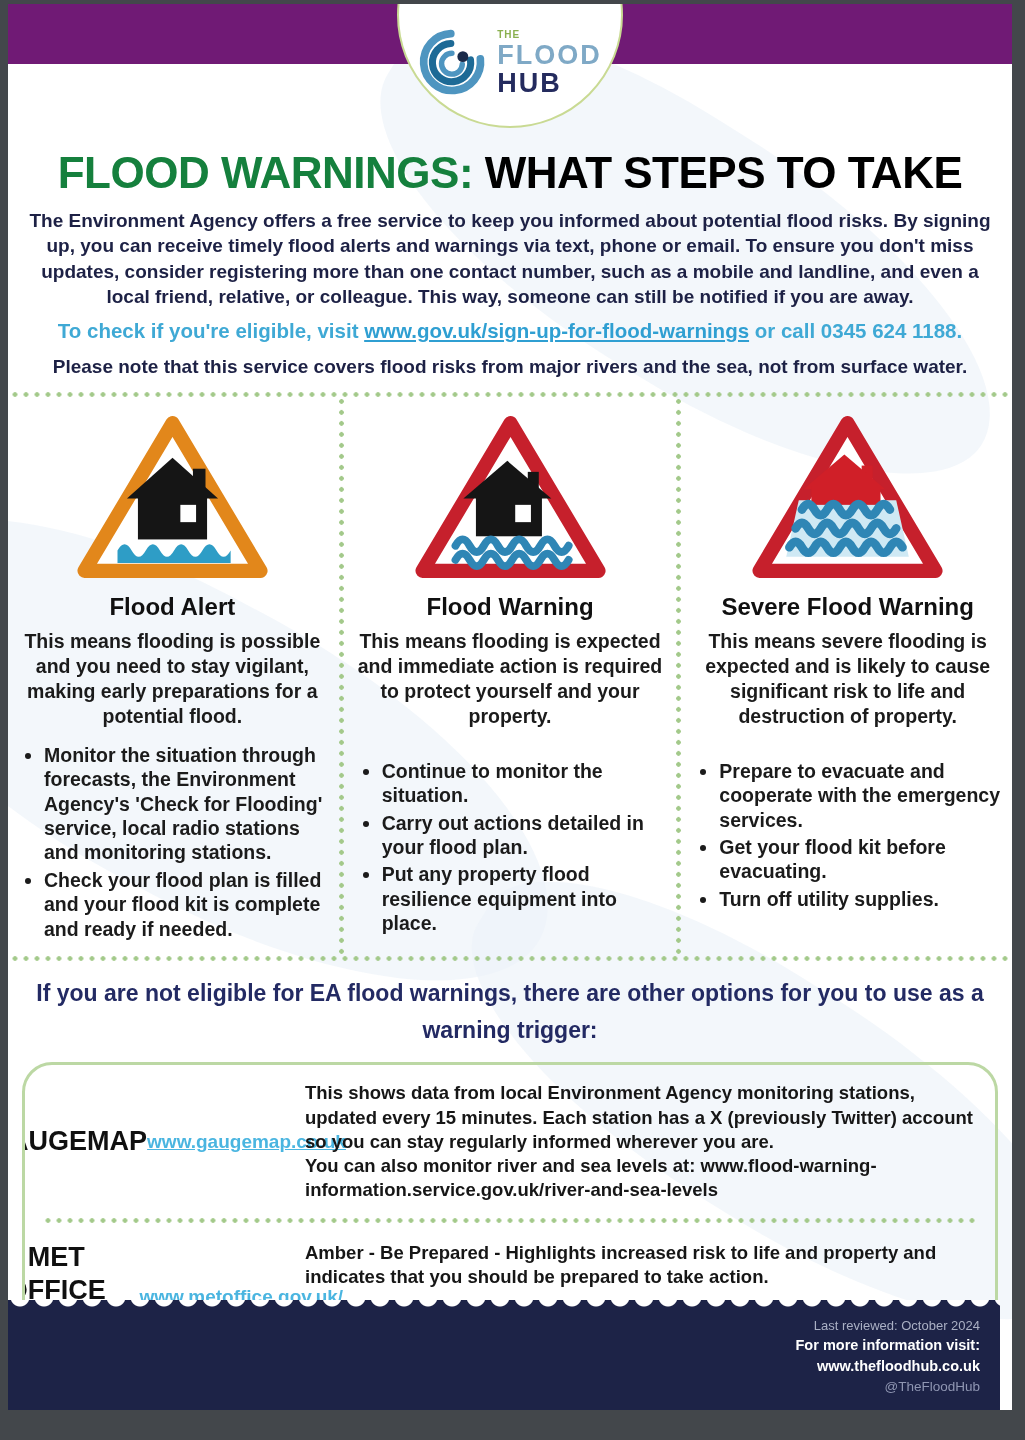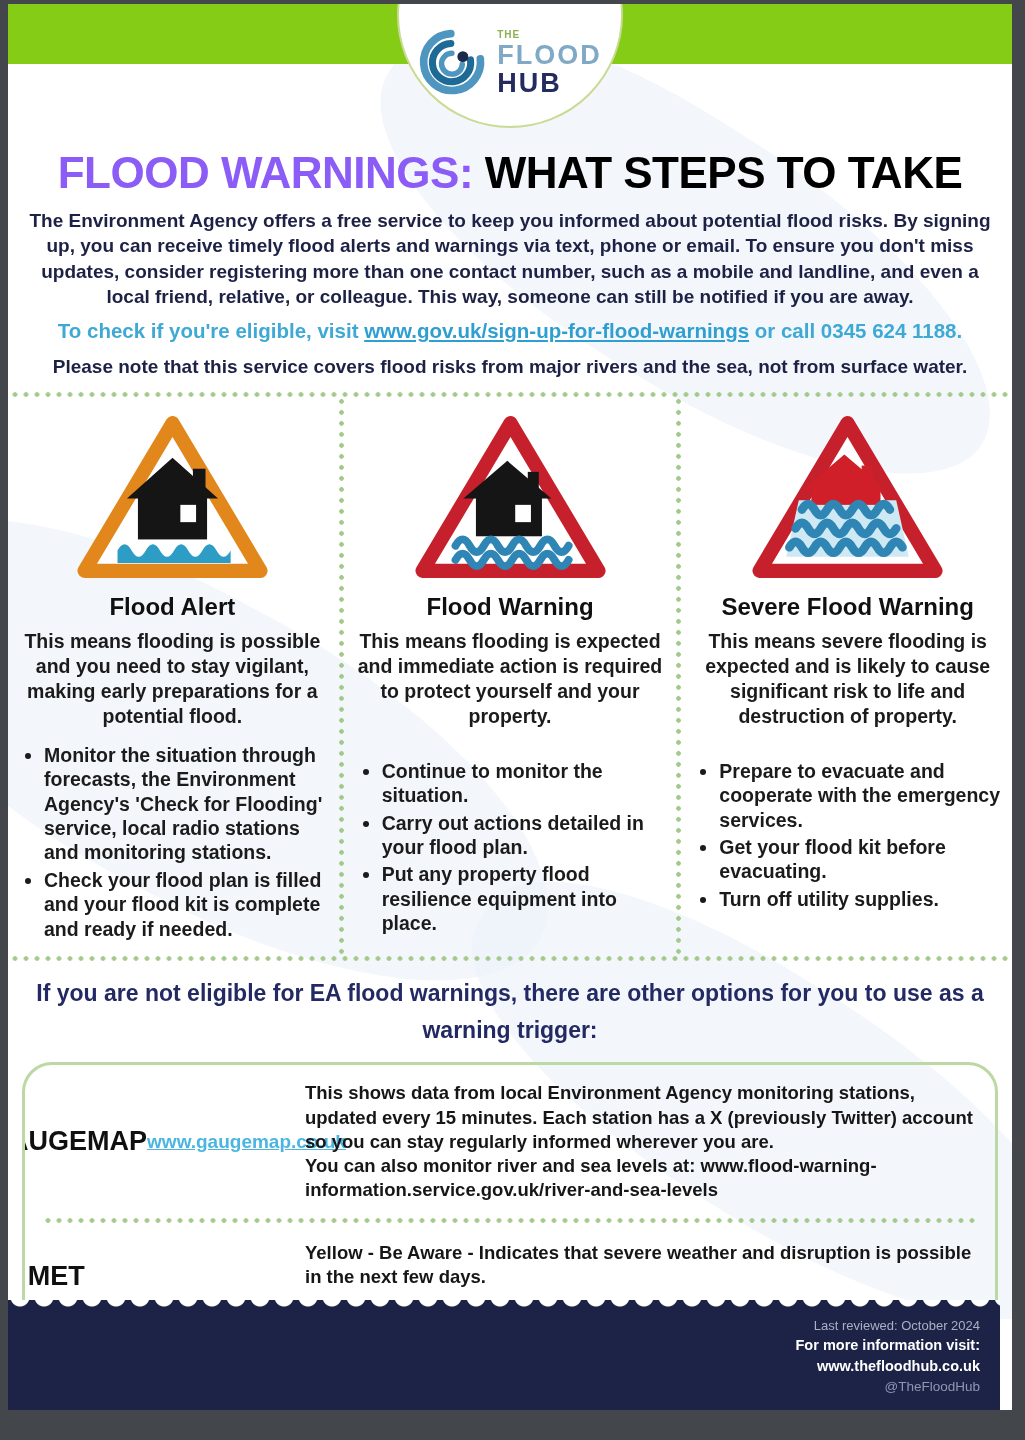--- a/index.html
+++ b/index.html
@@ -13,34 +13,34 @@
     position:absolute;left:8px;top:4px;width:1004px;height:1406px;
     background:#ffffff;overflow:hidden;
   }
   
   .swoosh{position:absolute;background:#edf3f9;opacity:.65;border-radius:45% 55% 50% 50%;transform:rotate(32deg);z-index:0;}
   .sw1{width:700px;height:260px;left:330px;top:120px;}
   .sw2{width:760px;height:300px;left:-180px;top:600px;transform:rotate(28deg);}
   .sw3{width:700px;height:240px;left:420px;top:980px;}
   .content{position:relative;z-index:1;}
 
-  .header-bar{height:60px;background:#84cc16;position:relative;}
+  .header-bar{height:60px;background:#701a75;position:relative;}
   .logo-circle{
     position:absolute;left:50%;top:-102px;transform:translateX(-50%);
     width:222px;height:222px;border-radius:50%;
     background:#ffffff;border:2px solid #c9da93;z-index:3;
   }
   .logo-row{position:absolute;bottom:26px;left:0;right:0;display:flex;justify-content:center;align-items:center;gap:9px;}
   .logo-text{display:flex;flex-direction:column;line-height:1;}
   .logo-the{font-size:10px;font-weight:700;color:#8ab04f;letter-spacing:1px;margin-bottom:2px;}
   .logo-flood{font-size:27px;font-weight:600;color:#7fa9c6;letter-spacing:2px;}
   .logo-hub{font-size:27px;font-weight:800;color:#242b5e;letter-spacing:2px;margin-top:1px;}
 
   .title{margin:84px 10px 0;text-align:center;font-size:44px;font-weight:800;letter-spacing:-0.5px;white-space:nowrap;}
-  .title .t1{color:#8b5cf6;}
+  .title .t1{color:#15803d;}
   .title .t2{color:#000000;margin-top:19px;}
 
   .intro{margin:10px 16px 0;text-align:center;font-size:19px;font-weight:600;color:#1d2145;line-height:1.33;}
   .eligible{margin:10px 14px 0;text-align:center;font-size:20.5px;font-weight:600;color:#3fa9d5;}
   .eligible a{color:#2f9fd2;font-weight:800;text-decoration:underline;}
   .eligible .phone{font-weight:800;}
   .note{margin:13px 16px 0;text-align:center;font-size:19px;font-weight:700;color:#1d2145;}
 
   .dots-h{height:9px;background-image:radial-gradient(circle,#a3c98a 2px,rgba(0,0,0,0) 2.6px);background-size:11px 9px;background-repeat:repeat-x;background-position:center;}
   .dots-v{width:9px;background-image:radial-gradient(circle,#a3c98a 2px,rgba(0,0,0,0) 2.6px);background-size:9px 11px;background-repeat:repeat-y;background-position:center;flex:none;}
@@ -204,21 +204,20 @@
       </div>
 
       <div class="dots-h box-divider"></div>
 
       <div class="opt-row">
         <div class="opt-left">
           <div class="opt-name">MET OFFICE WEATHER WARNINGS</div>
           <a href="#" class="opt-url"><span>www.metoffice.gov.uk/</span><br><span>public/weather/warnings</span></a>
         </div>
         <div class="opt-right met">
-          <p><span class="lead">Yellow</span><span> - Be Aware - Indicates that severe weather and disruption is possible in the next few days.</span></p>
           <p><span class="lead">Amber</span><span> - Be Prepared - Highlights increased risk to life and property and indicates that you should be prepared to take action.</span></p>
           <p><span class="lead">Red</span><span> - Take Action - Indicates that extreme weather is expected and that damage is likely so you should follow safety advice.</span></p>
         </div>
       </div>
 
     </div>
   </div>
 
   <div class="footer">
     <div class="footer-scallop"></div>

